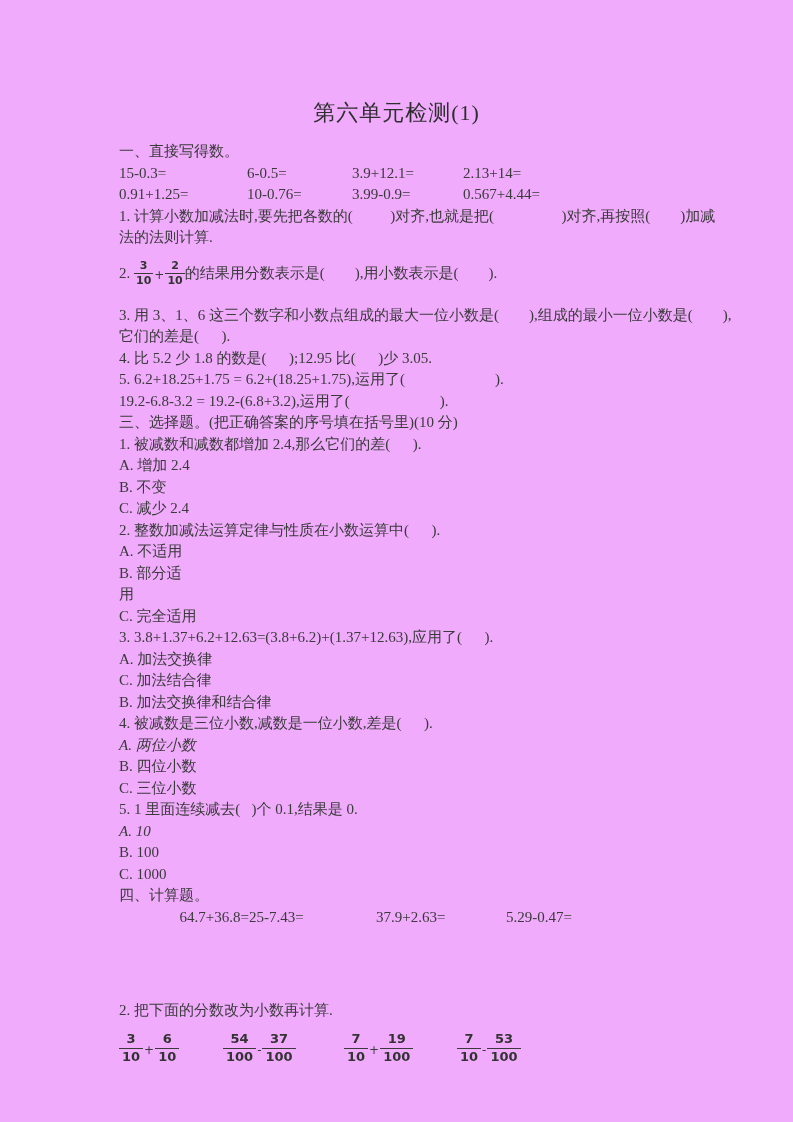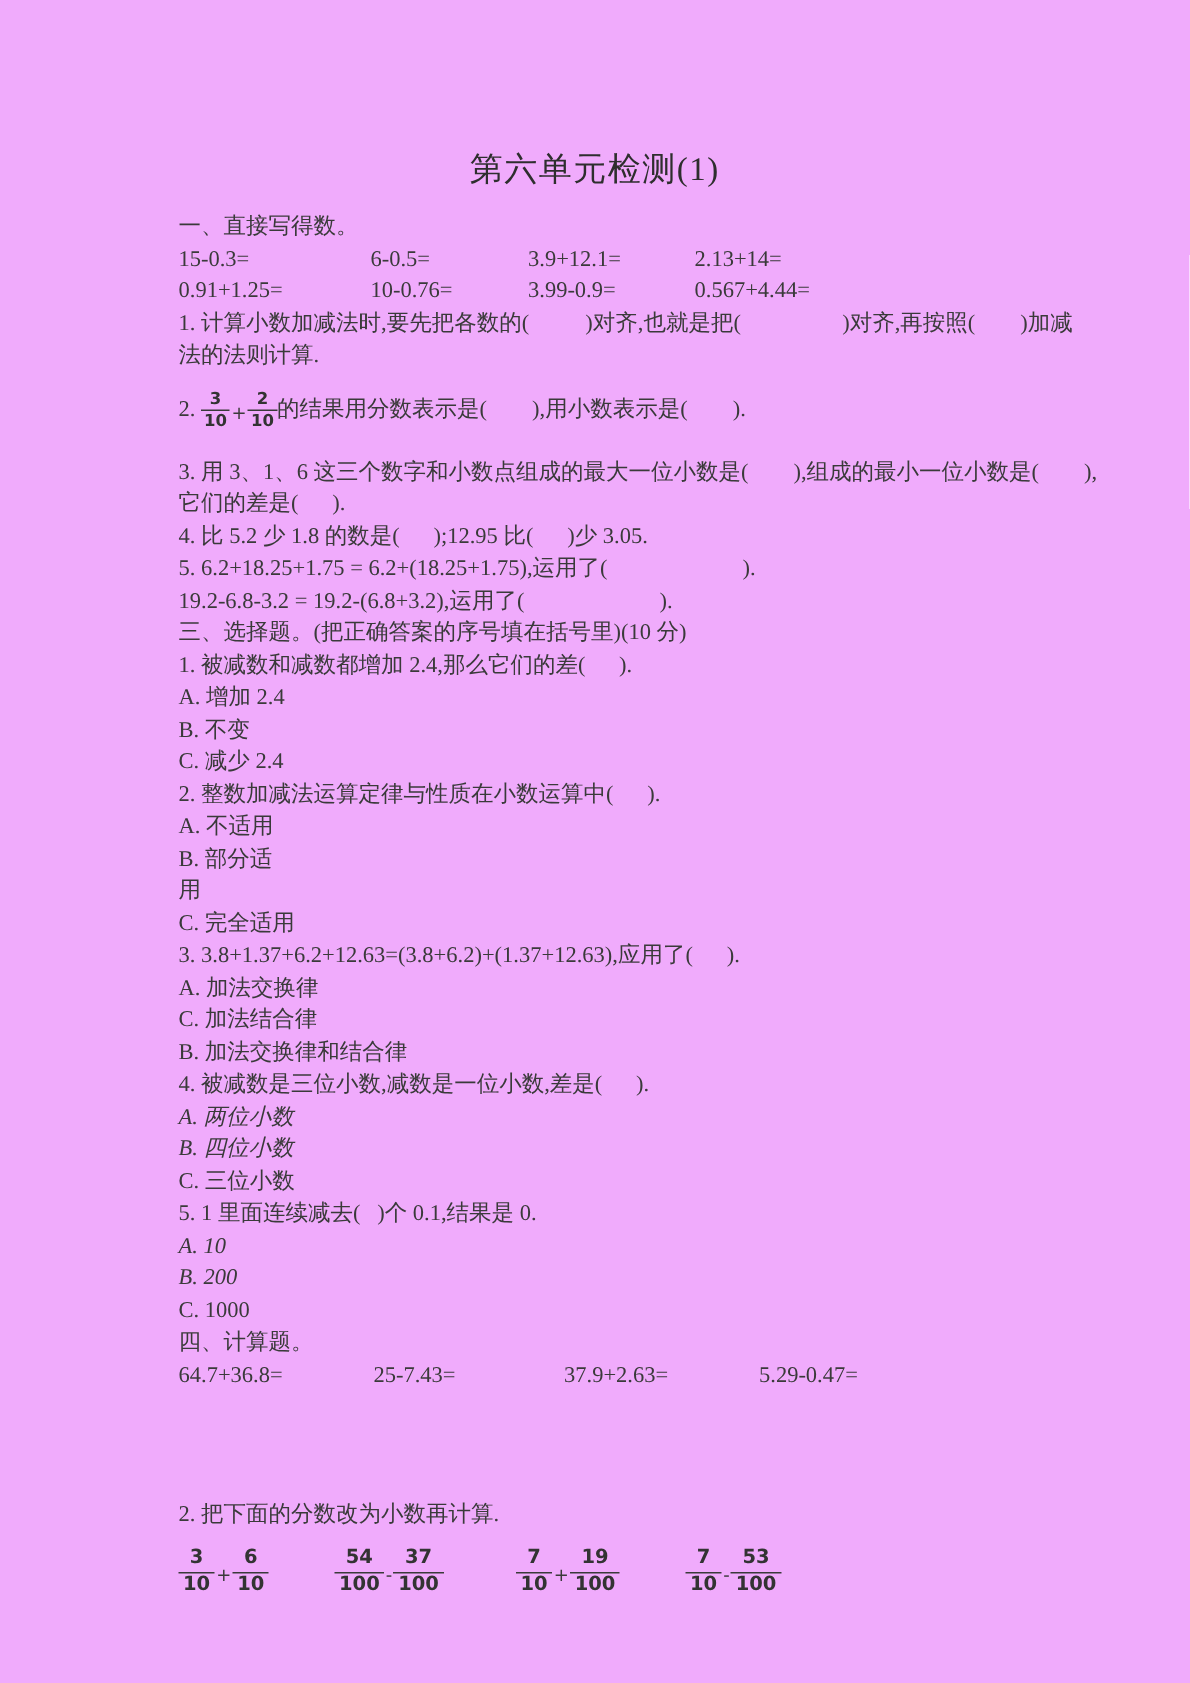--- a/index.html
+++ b/index.html
@@ -19,25 +19,25 @@
     color:#2e2e2e;
   }
   .content {
     position:absolute; top:141px; left:119px; width:632px;
     font-size:15px; line-height:21.5px;
   }
   .line { white-space:pre-wrap; }
   
   .cols { display:flex; }
   .s1 .c1 { width:128px; } .s1 .c2 { width:105px; } .s1 .c3 { width:111px; }
-  .s4 .c1 { width:130px; } .s4 .c2 { width:127px; } .s4 .c3 { width:130px; }
+  .s4 .c1 { width:130px;text-align:right; } .s4 .c2 { width:127px; } .s4 .c3 { width:130px; }
   
   .opts { display:flex;flex-direction:column; }
   .opts .oa { width:87px; } .opts .ob { width:75px; }
-  .opts-w .oa { width:90px;font-style:italic; } .opts-w .ob { width:90px;font-style:italic; }
+  .opts-w .oa { width:90px;font-style:italic; } .opts-w .ob { width:90px; }
   
   .fexpr { display:inline-flex; align-items:center; vertical-align:middle; }
   .frac {
     display:inline-block; text-align:center;
     font-family:"DejaVu Sans",sans-serif; font-weight:bold;
     font-size:13px; line-height:1.15; color:#333;
   }
   .frac .fn { display:block; border-bottom:1.4px solid #3a3a3a; padding:0 3px 1px; }
   .frac .fd { display:block; padding:1px 3px 0; }
   .fop { font-family:"DejaVu Sans",sans-serif; font-size:12px; padding:0 1px; position:relative; top:2px; }
@@ -117,21 +117,21 @@
     <div class="line">B. 加法交换律和结合律</div>
     <div class="line">4. 被减数是三位小数,减数是一位小数,差是(      ).</div>
     <div class="opts opts-w">
       <span class="oa line">A. 两位小数</span>
       <span class="ob line">B. 四位小数</span>
       <span class="oc line">C. 三位小数</span>
     </div>
     <div class="line">5. 1 里面连续减去(   )个 0.1,结果是 0.</div>
     <div class="opts opts-w">
       <span class="oa line">A. 10</span>
-      <span class="ob line">B. 200</span>
+      <span class="ob line">B. 100</span>
       <span class="oc line">C. 1000</span>
     </div>
 
     <div class="line">四、计算题。</div>
     <div class="cols s4">
       <span class="c1">64.7+36.8=</span>
       <span class="c2">25-7.43=</span>
       <span class="c3">37.9+2.63=</span>
       <span class="c4">5.29-0.47=</span>
     </div>

